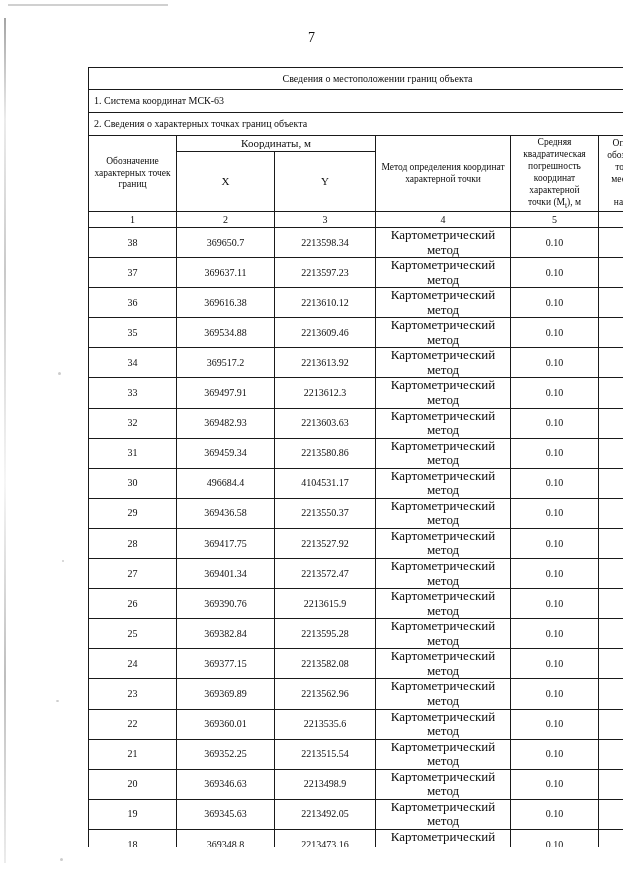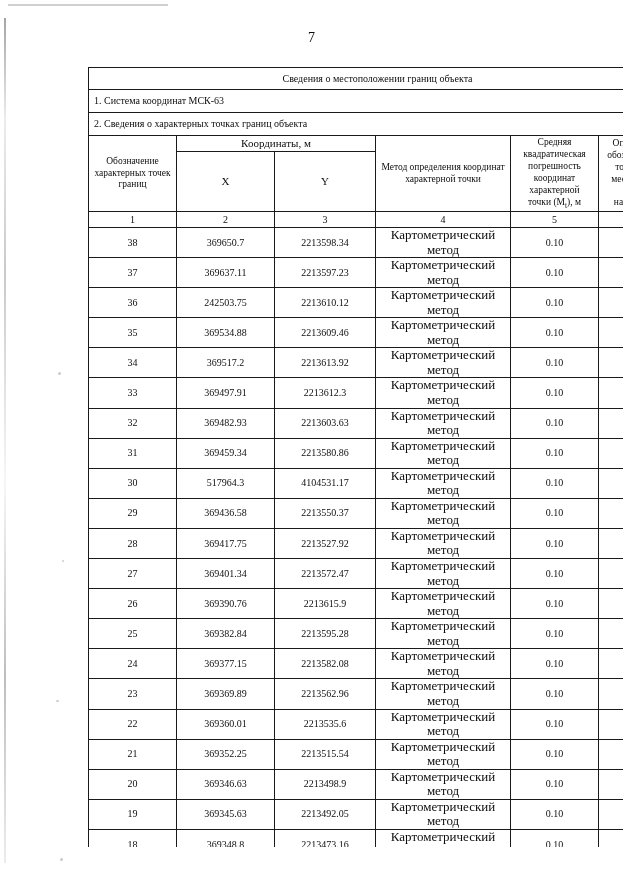--- a/index.html
+++ b/index.html
@@ -236,21 +236,21 @@
           <tr class="data-row">
             <td>37</td>
             <td>369637.11</td>
             <td>2213597.23</td>
             <td class="method">Картометрический метод</td>
             <td>0.10</td>
             <td class="dash">–</td>
           </tr>
           <tr class="data-row">
             <td>36</td>
-            <td>242503.75</td>
+            <td>369616.38</td>
             <td>2213610.12</td>
             <td class="method">Картометрический метод</td>
             <td>0.10</td>
             <td class="dash">–</td>
           </tr>
           <tr class="data-row">
             <td>35</td>
             <td>369534.88</td>
             <td>2213609.46</td>
             <td class="method">Картометрический метод</td>
@@ -284,21 +284,21 @@
           <tr class="data-row">
             <td>31</td>
             <td>369459.34</td>
             <td>2213580.86</td>
             <td class="method">Картометрический метод</td>
             <td>0.10</td>
             <td class="dash">–</td>
           </tr>
           <tr class="data-row">
             <td>30</td>
-            <td>517964.3</td>
+            <td>496684.4</td>
             <td>4104531.17</td>
             <td class="method">Картометрический метод</td>
             <td>0.10</td>
             <td class="dash">–</td>
           </tr>
           <tr class="data-row">
             <td>29</td>
             <td>369436.58</td>
             <td>2213550.37</td>
             <td class="method">Картометрический метод</td>

